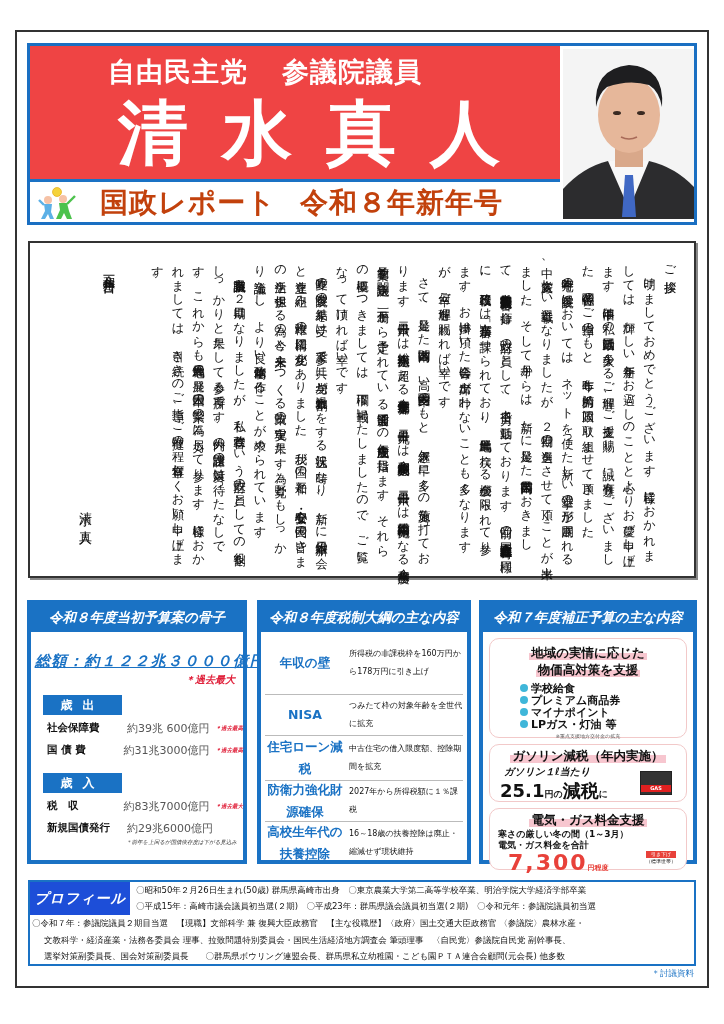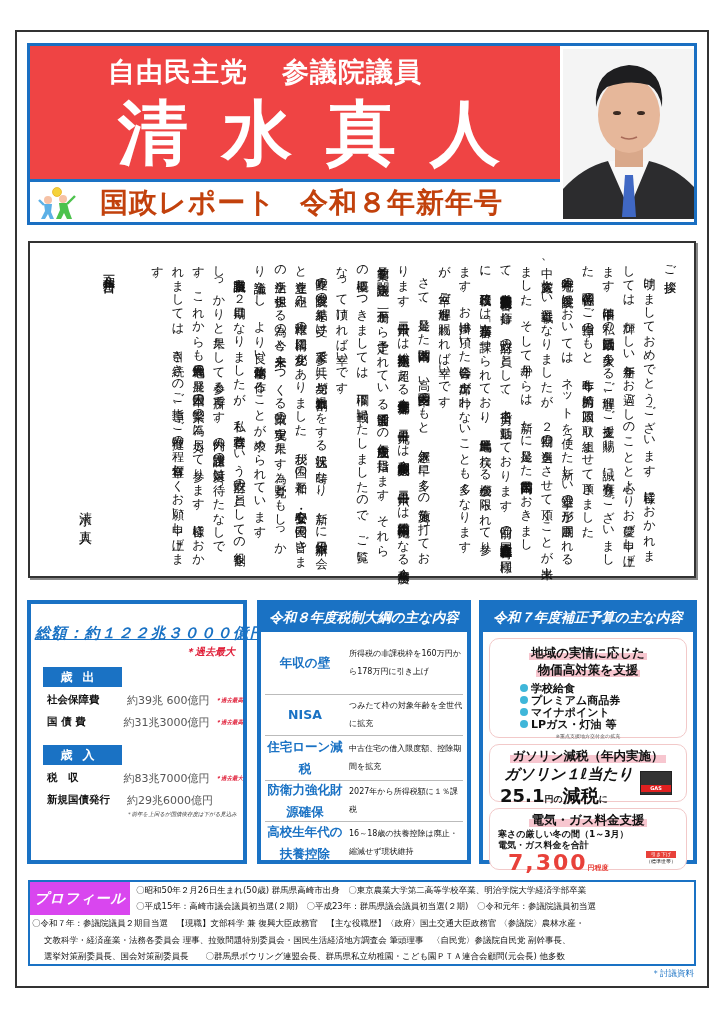--- a/index.html
+++ b/index.html
@@ -47,34 +47,34 @@
   .tax-row:last-child { border-bottom: none; }
   .tax-key { width: 80px; display: flex; align-items: center; justify-content: center; text-align: center; color: #1a72c4; font-weight: bold; font-size: 12.5px; line-height: 22px; }
   .tax-val { flex: 1; display: flex; align-items: center; font-size: 8px; line-height: 18px; padding-left: 4px; }
 
   .card { margin: 6px 6px 0 6px; border: 1.5px solid #f2c9c9; border-radius: 10px; background: #fff; position: relative; }
   .card-head { text-align: center; font-weight: bold; font-size: 12.5px; }
   .card-head span { background: linear-gradient(transparent 50%, #f7c6cf 50%); padding: 0 2px; }
   .bul { margin-left: 30px; font-size: 11px; font-weight: bold; line-height: 12px; }
   .bul .dot { display: inline-block; width: 8px; height: 8px; border-radius: 50%; background: #3fb6d9; margin-right: 3px; }
   .tiny { text-align: center; font-size: 5px; color: #555; margin: 2px 0 3px 0; }
-  .gas-line1 { margin-left: 14px; font-size: 15px; font-weight: bold; font-style: italic; }
+  .gas-line1 { margin-left: 14px; font-size: 10px; font-weight: bold; font-style: italic; }
   .gas-line2 { margin-left: 10px; font-size: 18px; font-weight: bold; }
   .gas-line2 small { font-size: 9px; }
   .gas-icon { position: absolute; right: 14px; top: 26px; width: 30px; height: 22px; background: #333; border: 1px solid #222; }
   .gas-icon .lbl { position: absolute; left: 0; bottom: 2px; width: 100%; text-align: center; background: #e02020; color: #fff; font-size: 5px; font-weight: bold; line-height: 7px; }
   .elec-txt { margin-left: 8px; font-size: 9px; font-weight: bold; line-height: 11px; }
   .elec-num { margin-left: 18px; font-size: 22px; font-weight: bold; color: #e8413a; letter-spacing: 2px; line-height: 24px; }
   .elec-num small { font-size: 7px; color: #e8413a; letter-spacing: 0; }
   .elec-tag { position: absolute; right: 10px; bottom: 4px; text-align: center; font-size: 5px; line-height: 7px; }
   .elec-tag .t { background: #e8413a; color: #fff; padding: 0 3px; display: block; }
 
   
   .profile { position: absolute; left: 28px; top: 880px; width: 668px; height: 86px; border: 2px solid #1a72c4; box-sizing: border-box; background: #fff; font-size: 8.5px; line-height: 17px; }
-  .profile-label { position: absolute; left: 0; top: 0; width: 100px; height: 33px; background: #d946ef; color: #fff; font-size: 14px; font-weight: bold; font-style: italic; line-height: 33px; text-align: center; letter-spacing: 1px; }
+  .profile-label { position: absolute; left: 0; top: 0; width: 100px; height: 33px; background: #1d4ed8; color: #fff; font-size: 14px; font-weight: bold; font-style: italic; line-height: 33px; text-align: center; letter-spacing: 1px; }
   .pl { position: absolute; white-space: nowrap; }
   .footer-note { position: absolute; right: 30px; top: 968px; font-size: 8.5px; color: #1a72c4; }
 </style>
 </head>
 <body>
 
 <div class="page-frame"></div>
 
 <div class="header">
   <div class="header-blue">
@@ -120,20 +120,21 @@
     <p>昨年七月の参院選においては、ネットを使った新しい選挙の形が展開される中、大変厳しい選挙戦となりましたが、２期目の当選をさせて頂くことが出来ました。そして十月からは、新たに発足した高市早苗内閣におきまして、文部科学兼復興大臣政務官を拝命し、政府の一員として、日々全力で活動しております。前回の国土交通大臣政務官在任時と同様に、政務三役には「在京当番」が課せられており、地元群馬に戻れる機会が限られて参ります。お声掛け頂いた会合等に出席が叶わないことも多くなりますが、何卒ご理解を賜れれば幸いです。</p>
     <p>さて、発足した高市内閣は、高い内閣支持率のもと、矢継ぎ早に多くの施策を打っております。十二月十六日には総額十八兆円を超える令和七年度補正予算を、十二月十九日には令和八年度税制大綱を、十二月二十六日には総額約百二十二兆円になる令和八年度当初予算案を閣議決定し、一月下旬から予定されている通常国会での年度内成立を目指します。それらの概要につきましては、下欄に掲載いたしましたので、ご覧になって頂ければ幸いです。</p>
     <p>昨夏の参院選の結果を受け、衆参で共に与党が過半数割れをする状況に一時なり、新たに日本維新の会と連立を組み、政権の構図に変化がありました。我が国の平和と、安心・安全な国民の皆さまの生活を担保する為の今と未来をつくる政策の実現を果たす為、野党ともしっかり議論をし、より良い政治体制を作ることが求められています。</p>
     <p>参議院議員も２期目になりましたが、私も政務官という政府の一員としての役割をしっかりと果たして参る所存です。内外の諸課題の対策は待ったなしです。これからも地元群馬の発展、日本国の繁栄の為に尽力して参ります。皆様におかれましては、引き続きのご指導、ご鞭撻の程、何卒宜しくお願い申し上げます。</p>
   </div>
   <div class="letter-date">令和八年一月吉日</div>
   <div class="letter-sign">清水　真人</div>
 </div>
 
 <div class="panel p1">
+  <div class="panel-title">令和８年度当初予算案の骨子</div>
   <div class="total">総額：約１２２兆３０００億円</div>
   <div class="max-note">＊過去最大</div>
   <div class="sec-label">歳出</div>
   <div class="b-row">
     <span class="k">社会保障費</span>
     <span class="v">約39兆 600億円</span>
     <span class="n">＊過去最高</span>
   </div>
   <div class="b-row">
     <span class="k">国 債 費</span>

